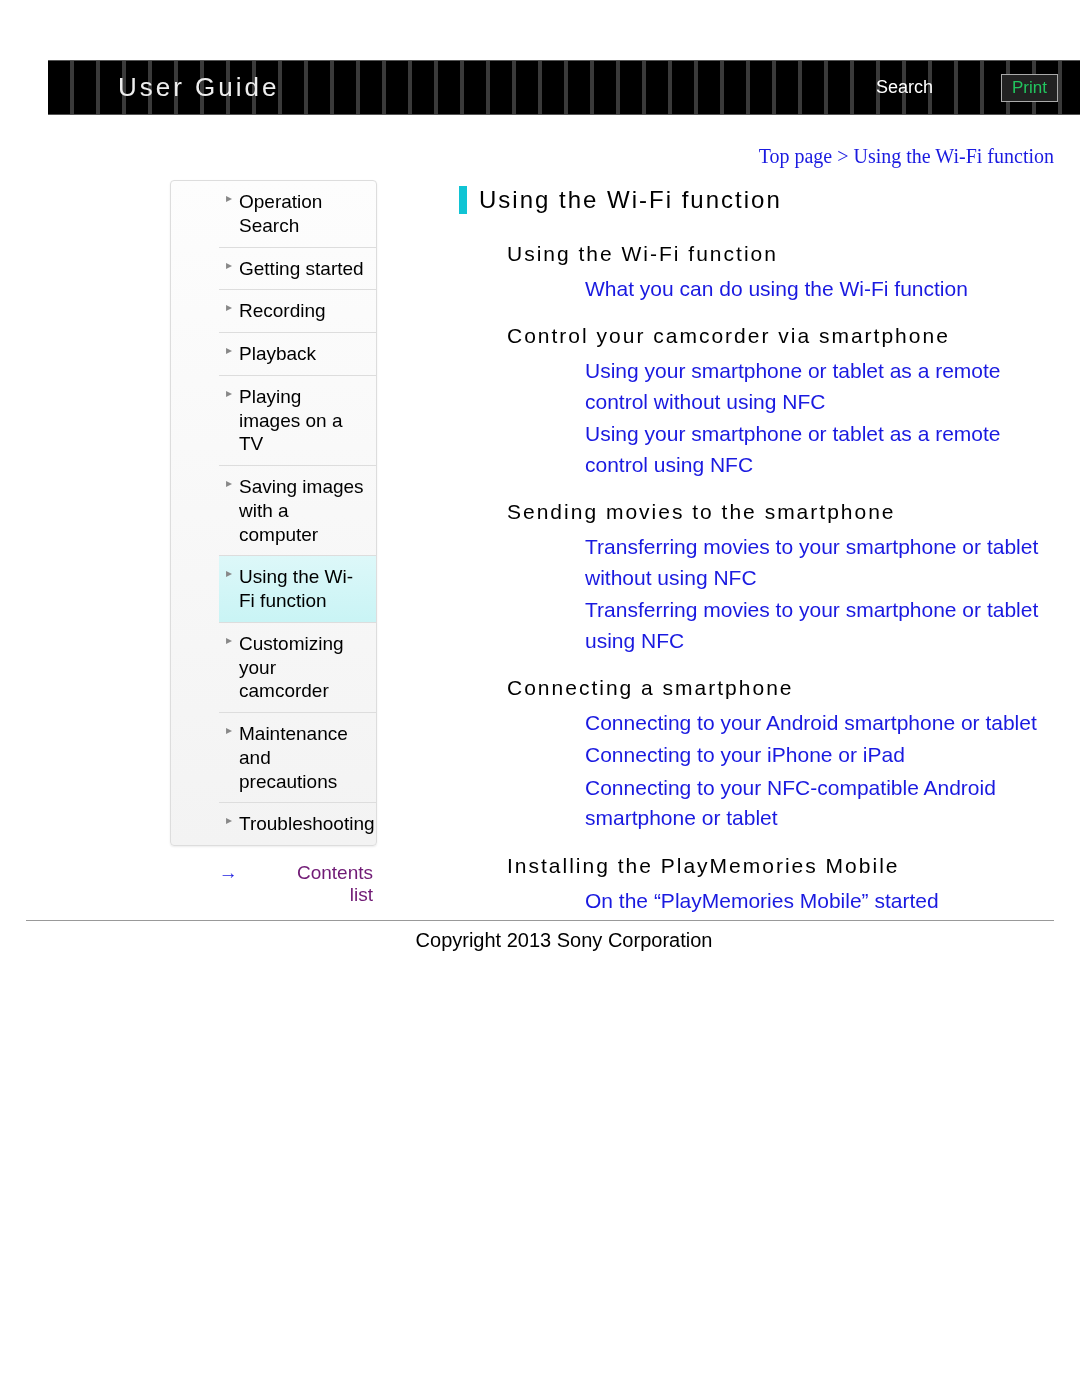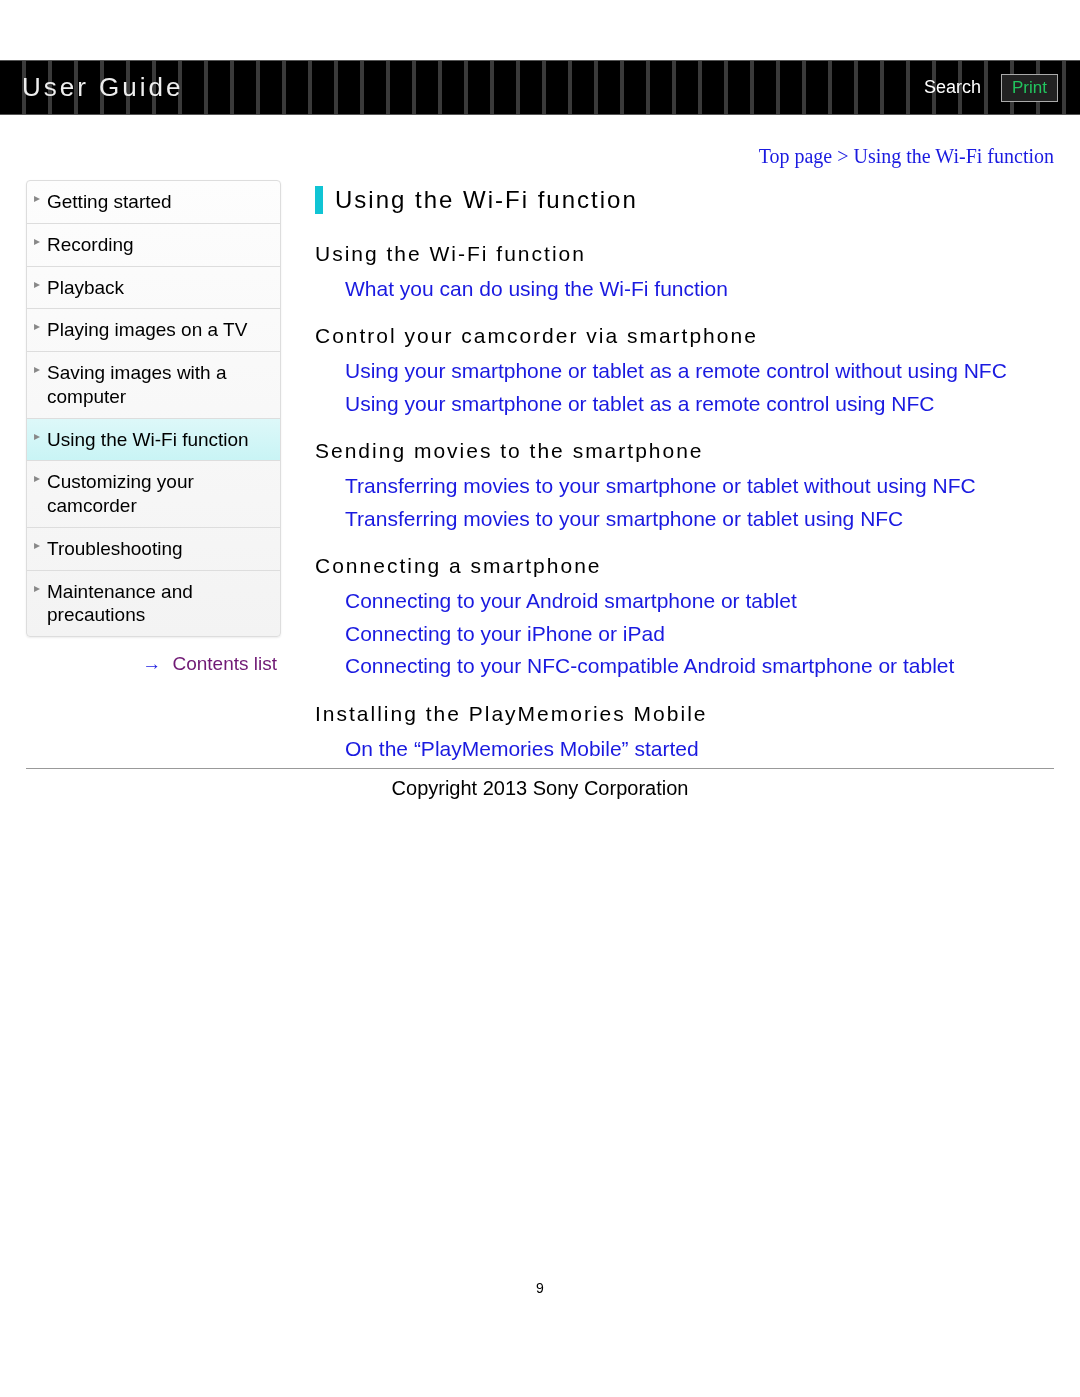--- a/index.html
+++ b/index.html
@@ -1,15 +1,15 @@
 <!DOCTYPE html>
 <html><head>
 <meta charset="utf-8">
 <style>
-  * { box-sizing: border-box; }
+  * { box-sizing: border-box; margin-left: 48px; }
   html, body { margin:0; padding:0; font-family: Arial, Helvetica, sans-serif; background:#fff; color:#000; }
   .page { width:1080px; margin:0 auto; }
 
   
   .header {
     margin-top:60px;
     height:55px;
     background: repeating-linear-gradient(90deg,#000 0px,#000 22px,#3a3a3a 22px,#3a3a3a 26px);
     border-top:1px solid #555;
     border-bottom:1px solid #555;
@@ -76,29 +76,30 @@
       <span class="search-link">Search</span>
       <span class="print-btn">Print</span>
     </div>
   </div>
 
   <div class="breadcrumb">Top page &gt; Using the Wi-Fi function</div>
 
   <div class="body-row">
     <div class="sidebar">
       <div class="nav" id="nav">
+          <div class="nav-item">Operation Search</div>
           <div class="nav-item">Getting started</div>
           <div class="nav-item">Recording</div>
           <div class="nav-item">Playback</div>
           <div class="nav-item">Playing images on a TV</div>
           <div class="nav-item">Saving images with a computer</div>
           <div class="nav-item active">Using the Wi-Fi function</div>
           <div class="nav-item">Customizing your camcorder</div>
+          <div class="nav-item">Maintenance and precautions</div>
           <div class="nav-item">Troubleshooting</div>
-          <div class="nav-item">Maintenance and precautions</div>
         </div>
       <div class="contents-list-row">
         <span class="arrow">→</span>
         <a href="#">Contents list</a>
       </div>
     </div>
 
     <div class="main">
       <h1 class="page-title">Using the Wi-Fi function</h1>
       <div id="sections">

